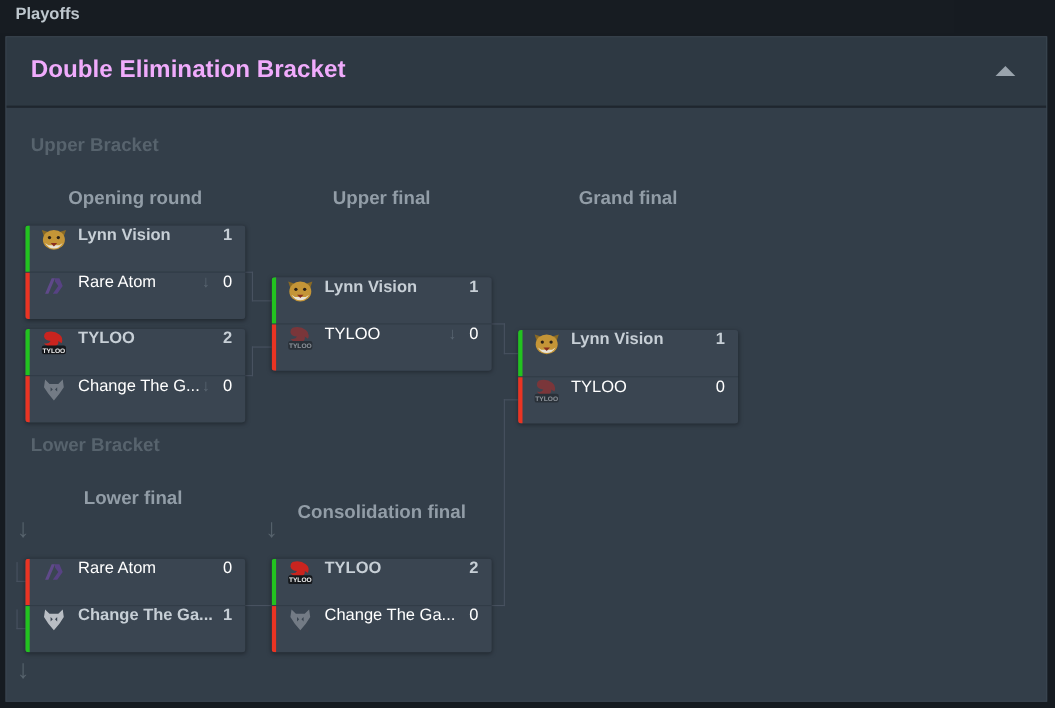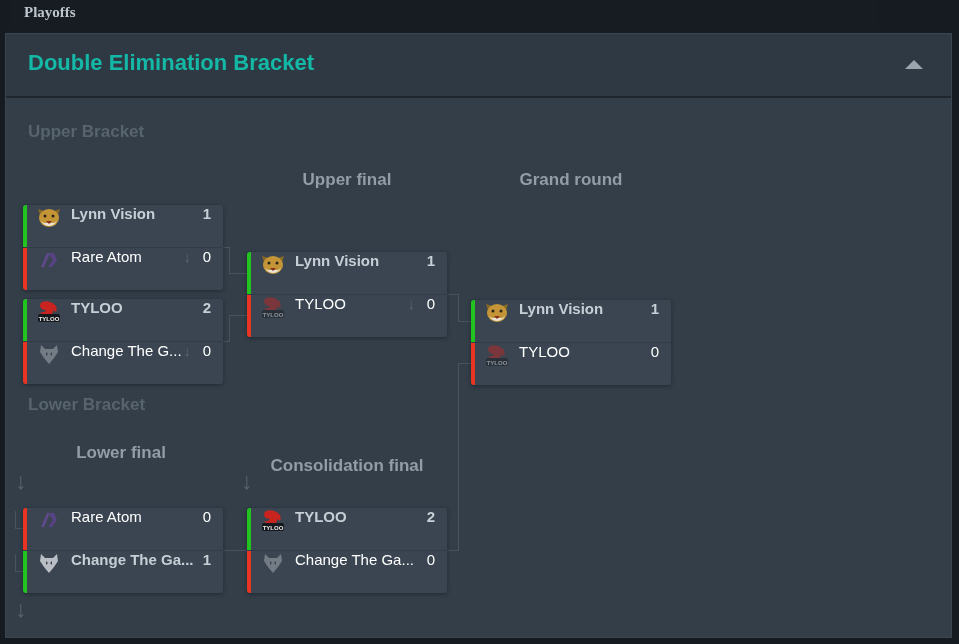--- a/index.html
+++ b/index.html
@@ -1,24 +1,24 @@
 <!DOCTYPE html>
 <html><head>
 <meta charset="utf-8">
 <style>
   html,body{margin:0;padding:0;background:#161b21;}
   .page{position:relative;width:959px;height:644px;background:#161b21;overflow:hidden;
         font-family:"Liberation Sans",sans-serif;}
-  .topbar{position:absolute;left:10px;top:0;width:868px;height:30px;background:#171c22;font-family:Liberation Serif, serif;}
+  .topbar{position:absolute;left:0;top:0;width:868px;height:30px;background:#171c22;}
   .topbar-title{position:absolute;left:14px;top:4px;font-size:15px;font-weight:bold;color:#bec7ce;}
   .panel{position:absolute;left:5px;top:33px;width:947px;height:605px;background:#333e49;
          border:1px solid #3a4550;box-sizing:border-box;}
   .panel-header{position:absolute;left:0;top:0;width:100%;height:62px;background:#2e3943;
                 border-bottom:2px solid #1f262e;cursor:pointer;}
-  .panel-title{position:absolute;left:22px;top:16px;font-size:22px;font-weight:bold;color:#14b8a6;}
+  .panel-title{position:absolute;left:22px;top:16px;font-size:22px;font-weight:bold;color:#f0abfc;}
   .collapse-tri{position:absolute;right:28px;top:26px;width:0;height:0;
                 border-left:9px solid transparent;border-right:9px solid transparent;
                 border-bottom:9px solid #9aa4ad;}
   .section-label{position:absolute;font-size:17px;font-weight:bold;color:#57636d;}
   .round-header{position:absolute;width:200px;text-align:center;font-size:17px;font-weight:bold;color:#929da7;}
   .match{position:absolute;width:200px;border-radius:3px;overflow:hidden;
          box-shadow:0 1px 4px rgba(0,0,0,.35);cursor:pointer;}
   .mrow{height:42px;display:flex;background:#3a4551;}
   .mrow + .mrow{border-top:1px solid #313c47;}
   .bar{width:4px;align-self:stretch;flex:none;}
@@ -45,22 +45,23 @@
     <span class="topbar-title">Playoffs</span>
   </div>
 
   <div class="panel">
     <div class="panel-header">
       <span class="panel-title">Double Elimination Bracket</span>
       <span class="collapse-tri"></span>
     </div>
 
     <div class="section-label" style="left:22px;top:88px">Upper Bracket</div>
+    <div class="round-header" style="left:17px;top:136px">Opening round</div>
     <div class="round-header" style="left:241px;top:136px">Upper final</div>
-    <div class="round-header" style="left:465px;top:136px">Grand round</div>
+    <div class="round-header" style="left:465px;top:136px">Grand final</div>
 
     <div class="section-label" style="left:22px;top:361px">Lower Bracket</div>
     <div class="round-header" style="left:15px;top:409px">Lower final</div>
     <div class="round-header" style="left:241px;top:422px">Consolidation final</div>
 
     <div class="conn cl" style="left:217px;top:213px;width:6px;height:26px;border-top-width:1px;border-right-width:1px"></div>
     <div class="conn cl" style="left:223px;top:239px;width:18px;height:0;border-top-width:1px"></div>
     <div class="conn cl" style="left:217px;top:281px;width:6px;height:26px;border-bottom-width:1px;border-right-width:1px"></div>
     <div class="conn cl" style="left:223px;top:281px;width:18px;height:0;border-top-width:1px"></div>
     <div class="conn cl" style="left:441px;top:260px;width:11px;height:27px;border-top-width:1px;border-right-width:1px"></div>

